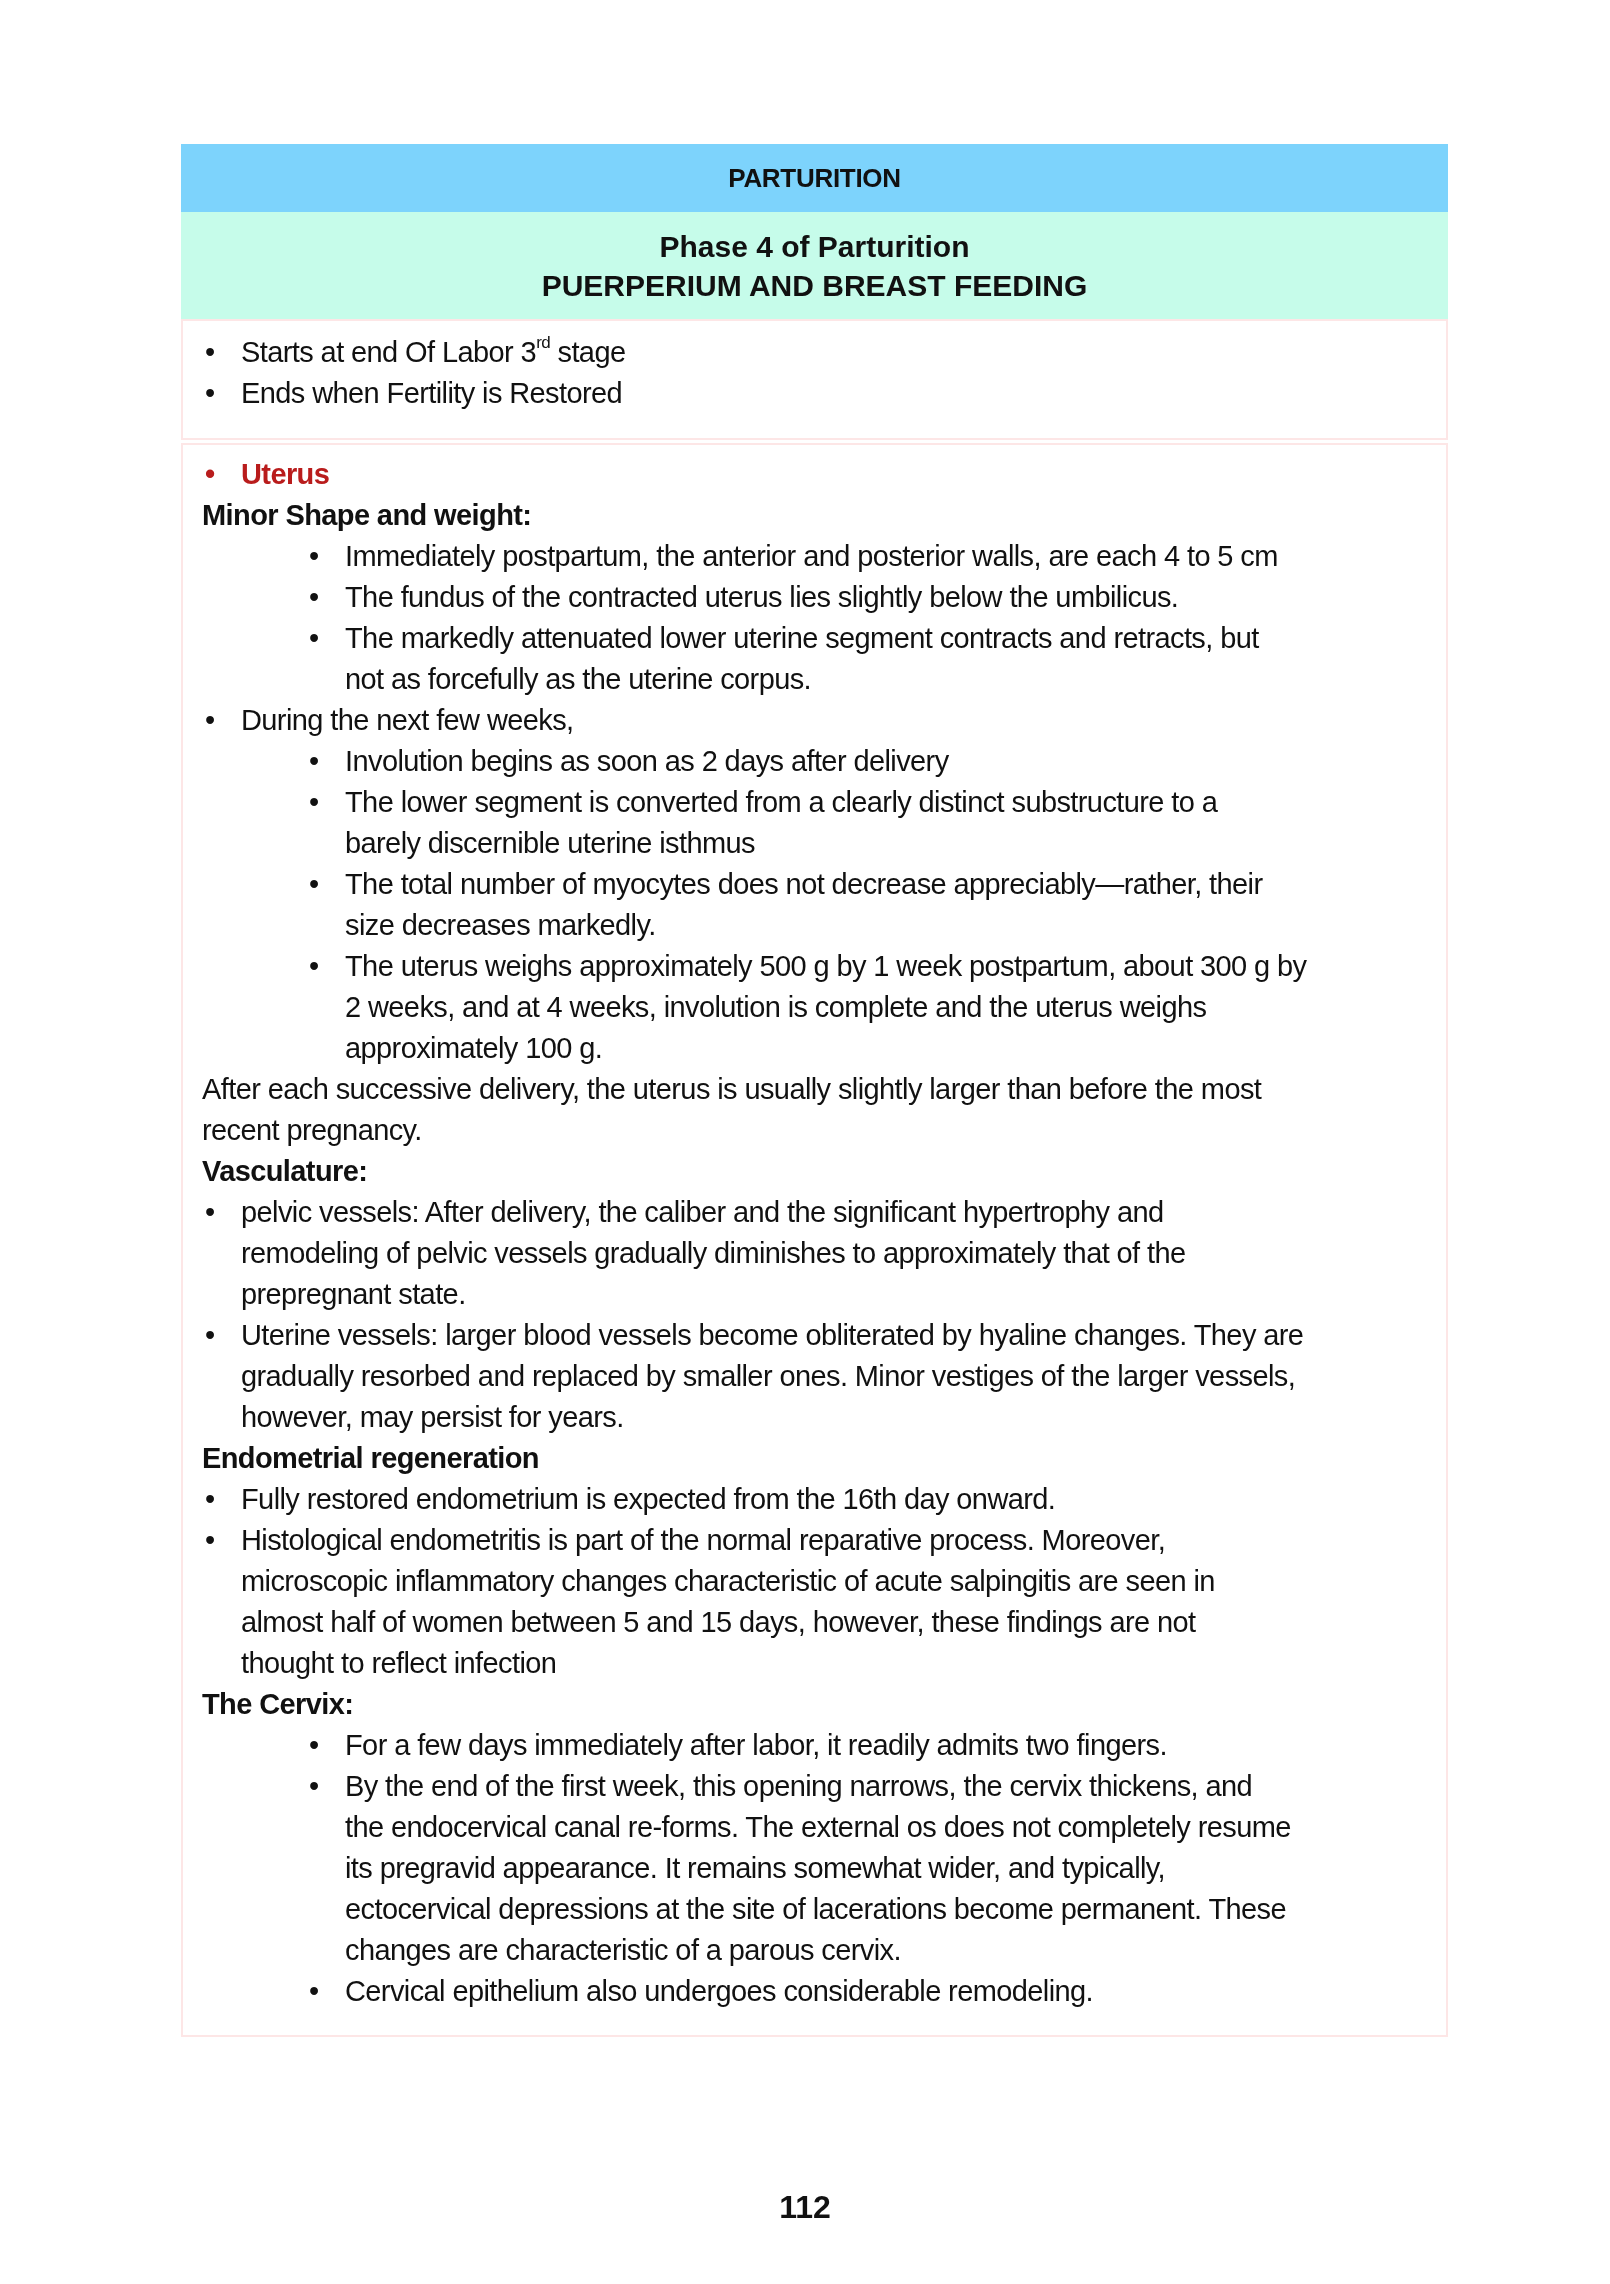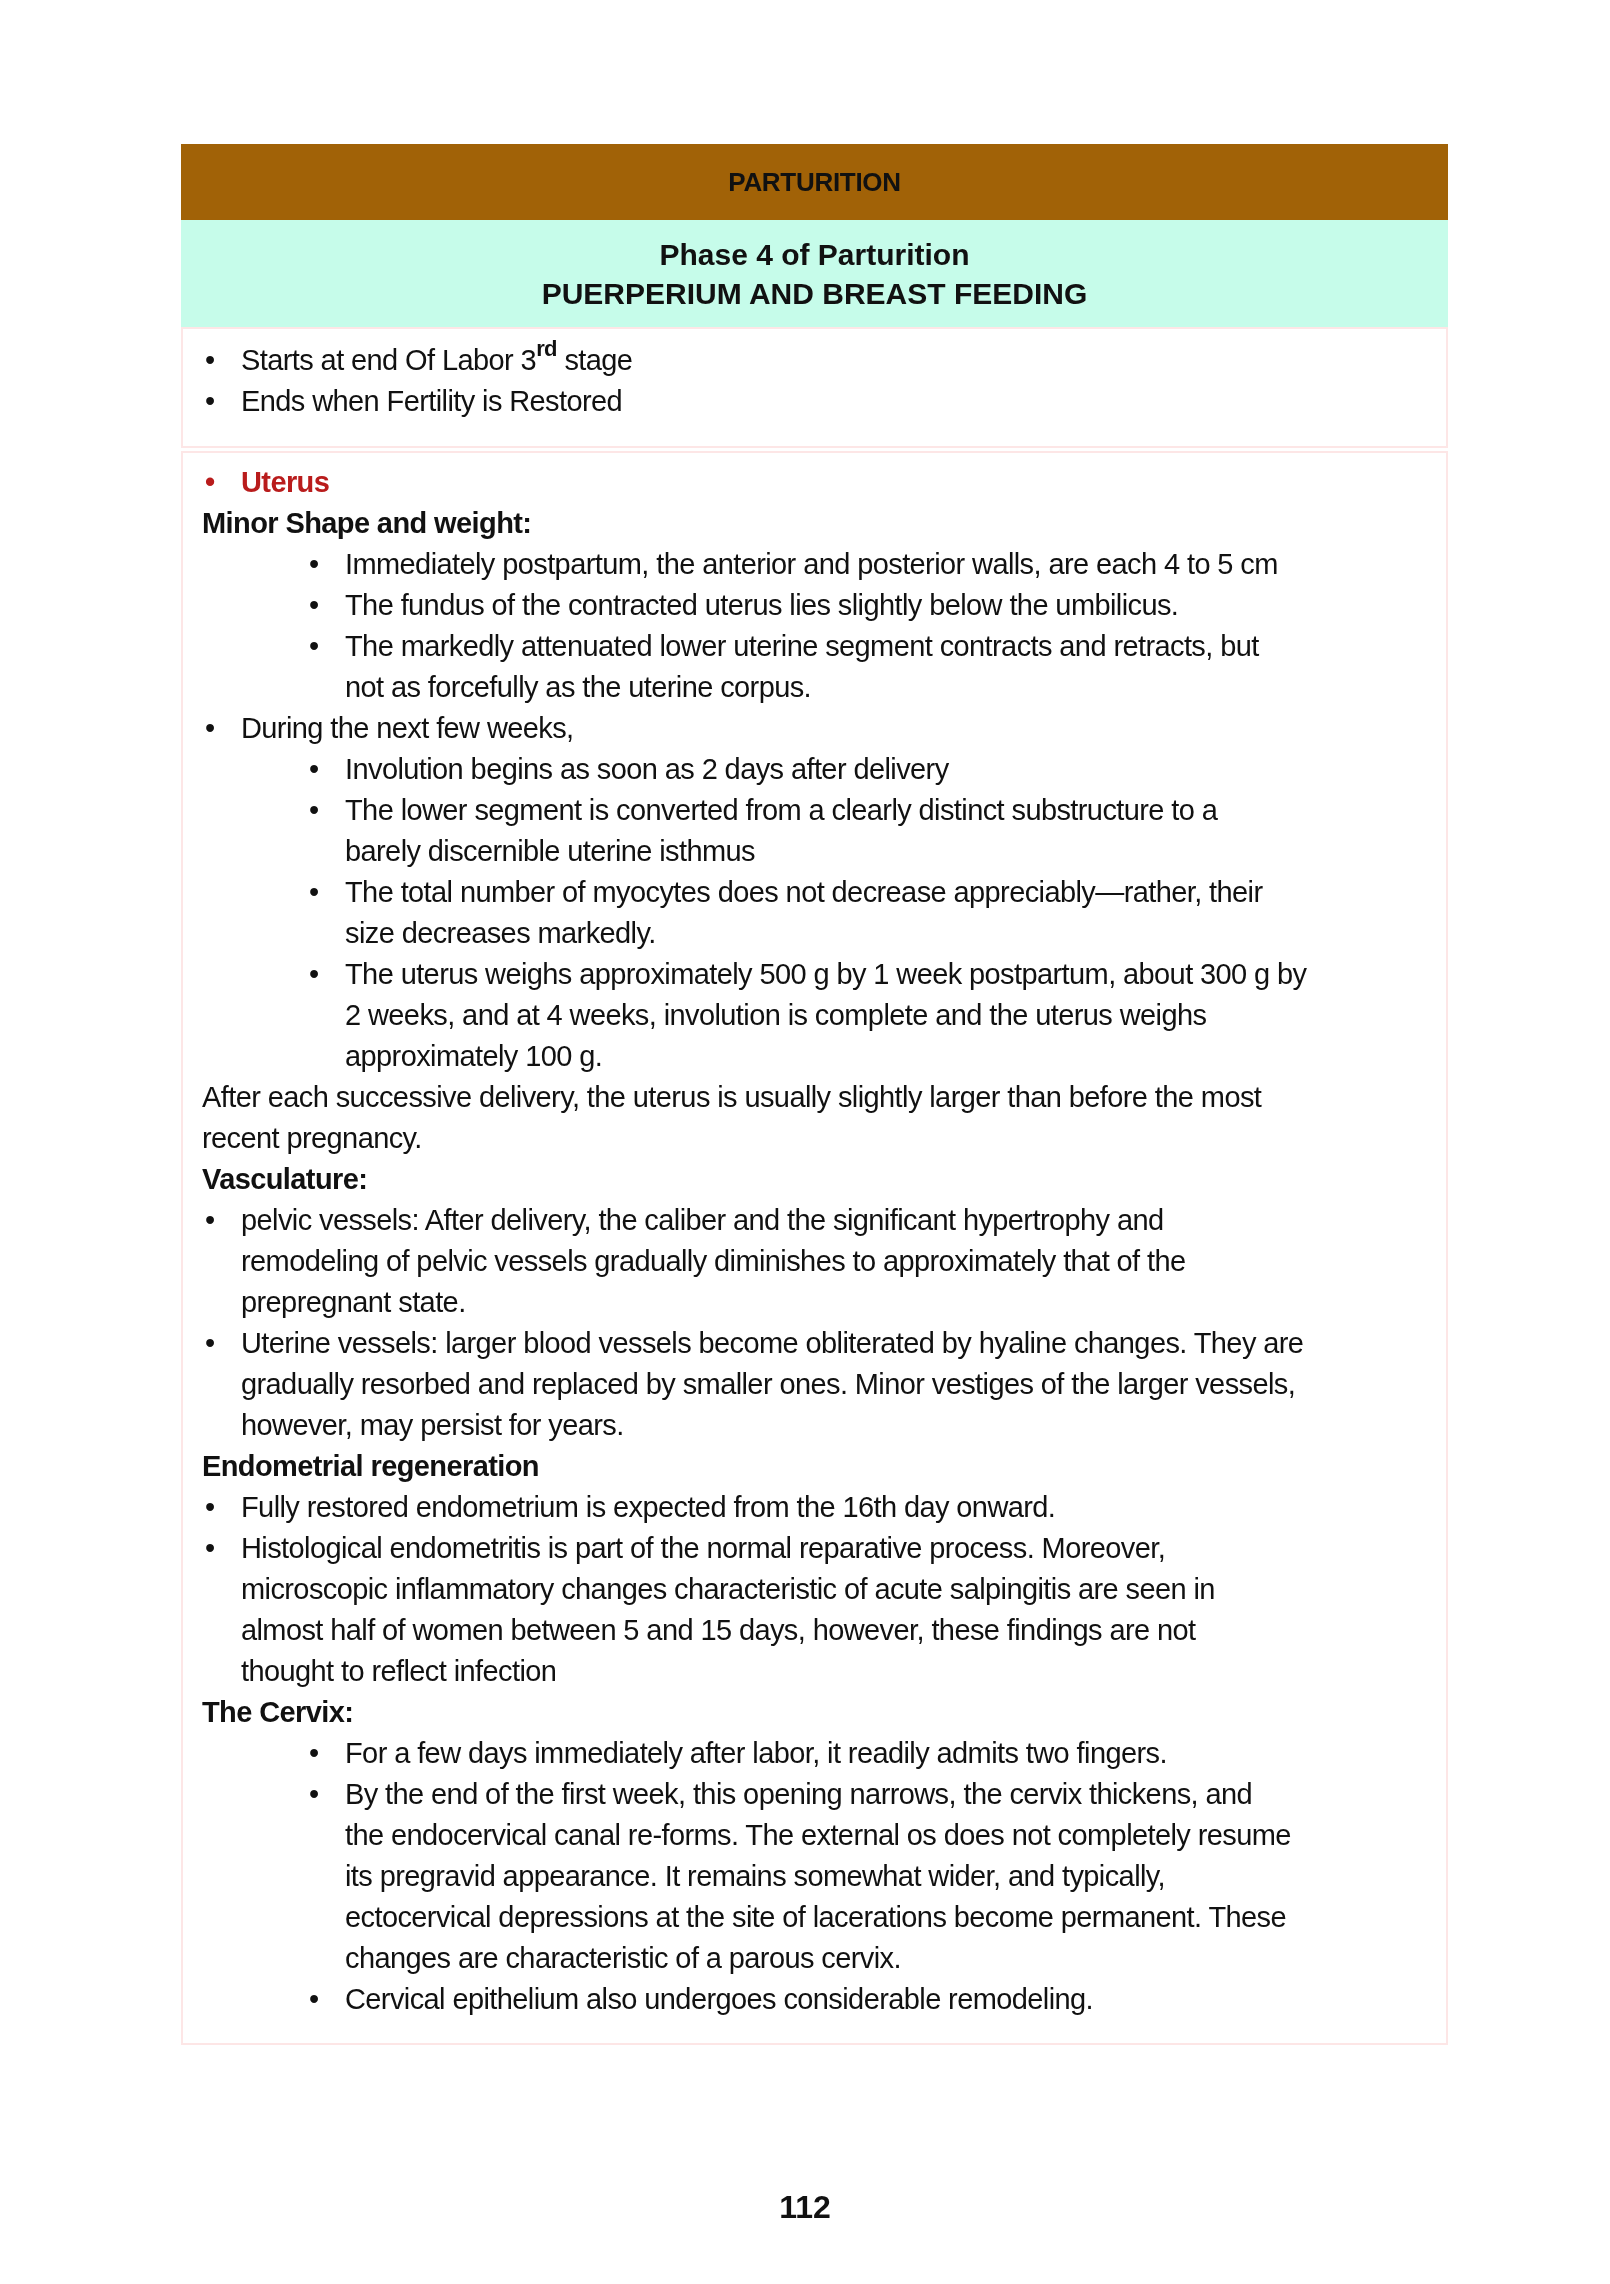--- a/index.html
+++ b/index.html
@@ -1,32 +1,32 @@
 <!DOCTYPE html>
 <html style="font-size:15px"><head>
 <meta charset="utf-8">
 <style>
   html, body { margin: 0; padding: 0; background: #ffffff; }
   body { width: 1610px; height: 2285px; position: relative; font-family: "Liberation Sans", sans-serif; color: #111; }
   .table { position: absolute; left: 181px; top: 144px; width: 1267px; }
-  .band1 { background: #a16207; height: 76px; display: flex; align-items: center; justify-content: center; font-weight: bold; font-size: 26px; letter-spacing: -0.3px; }
+  .band1 { background: #7dd3fc; height: 68px; display: flex; align-items: center; justify-content: center; font-weight: bold; font-size: 26px; letter-spacing: -0.3px; }
   .band2 { background: #c6fcea; height: 107px; display: flex; flex-direction: column; align-items: center; justify-content: center; font-weight: bold; font-size: 30px; line-height: 39px; }
   .box { border: 2.9px solid #fde6e6; box-sizing: border-box; background: #fff; }
   .box1 { height: 121px; padding: 11.4px 0 0 19px; }
   .box2 { margin-top: 2.9px; padding: 9.5px 19px 23px 19px; }
   .line { font-size: 29px; line-height: 41px; letter-spacing: -0.6px; white-space: nowrap; }
   .b1 { position: relative; padding-left: 39px; }
   .b1::before { content: "\2022"; position: absolute; left: 2.9px; top: 0; }
   .b2 { position: relative; padding-left: 143px; }
   .b2::before { content: "\2022"; position: absolute; left: 107px; top: 0; }
   .cont1 { padding-left: 39px; }
   .cont2 { padding-left: 143px; }
   .bold { font-weight: bold; }
   .blue { color: #b91c1c; font-weight: bold; }
-  sup { font-size: 22px; line-height: 0; position: relative; top: -3.8px; font-weight: bold; }
+  sup { font-size: 17px; line-height: 0; position: relative; top: -3.8px; }
   .pagenum { position: absolute; left: 0; width: 1610px; top: 2189px; text-align: center; font-weight: bold; font-size: 32px; }
 </style>
 </head>
 <body>
 
 <div class="table">
   <div class="band1">
     <span>PARTURITION</span>
   </div>
   <div class="band2">

